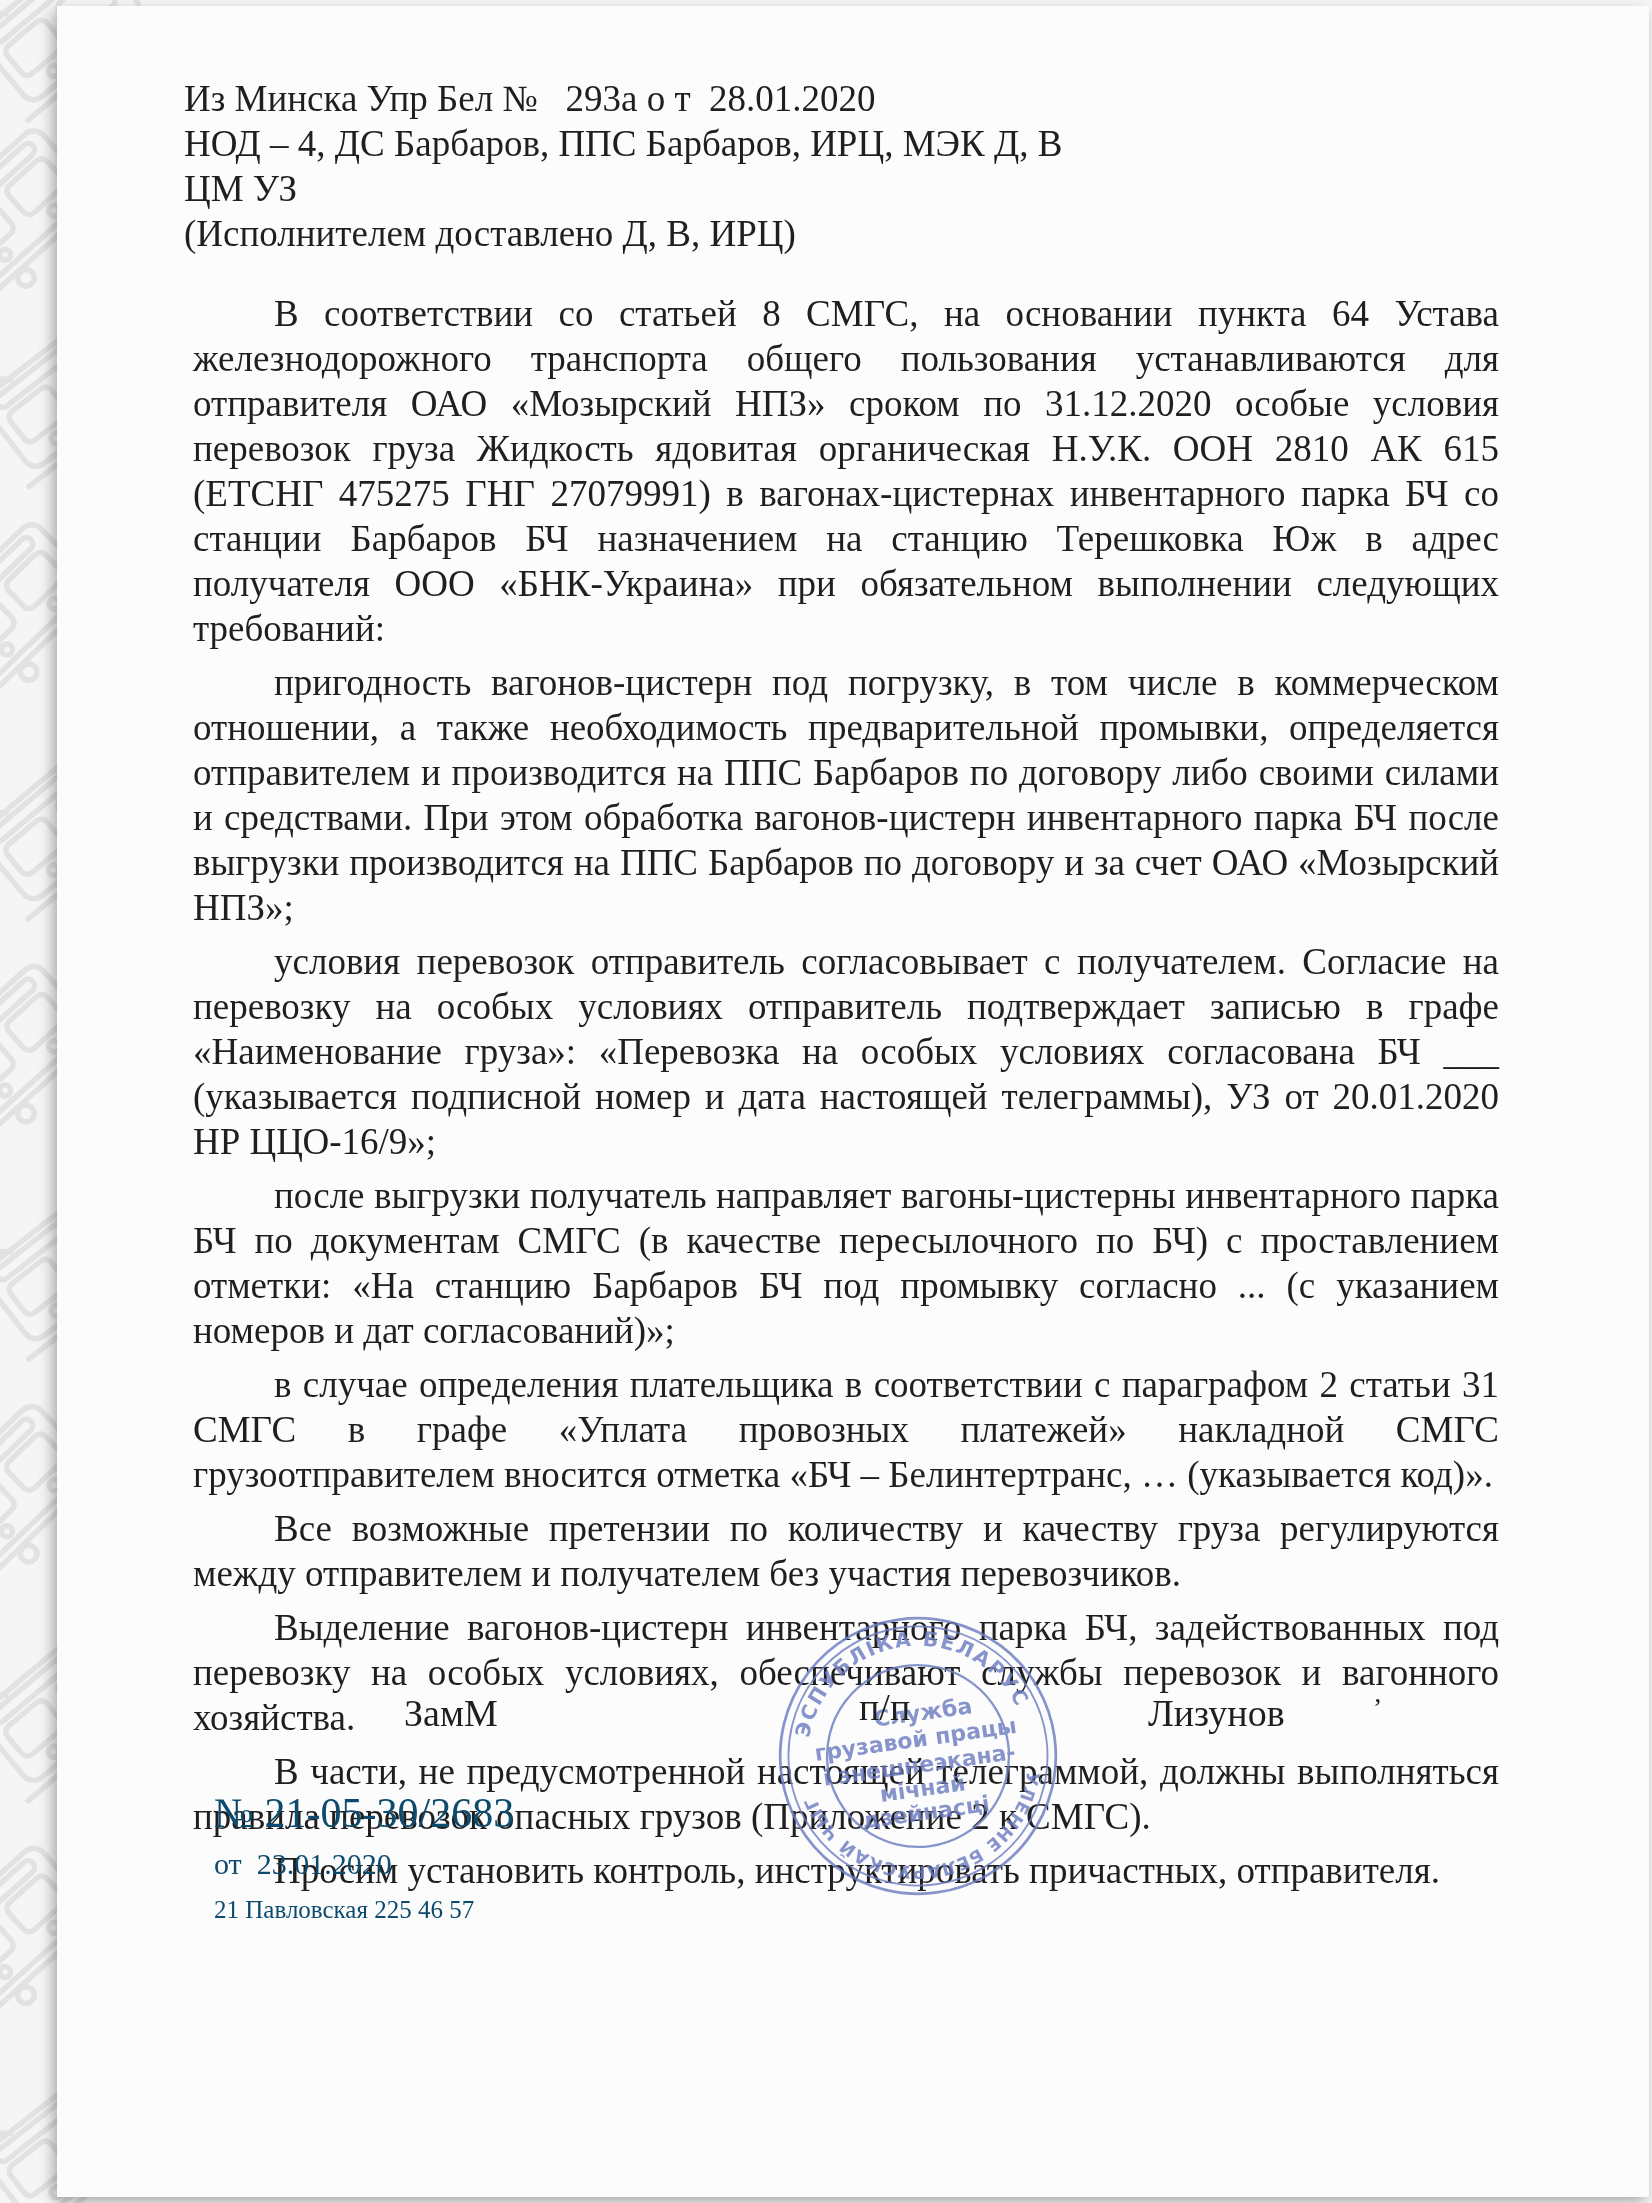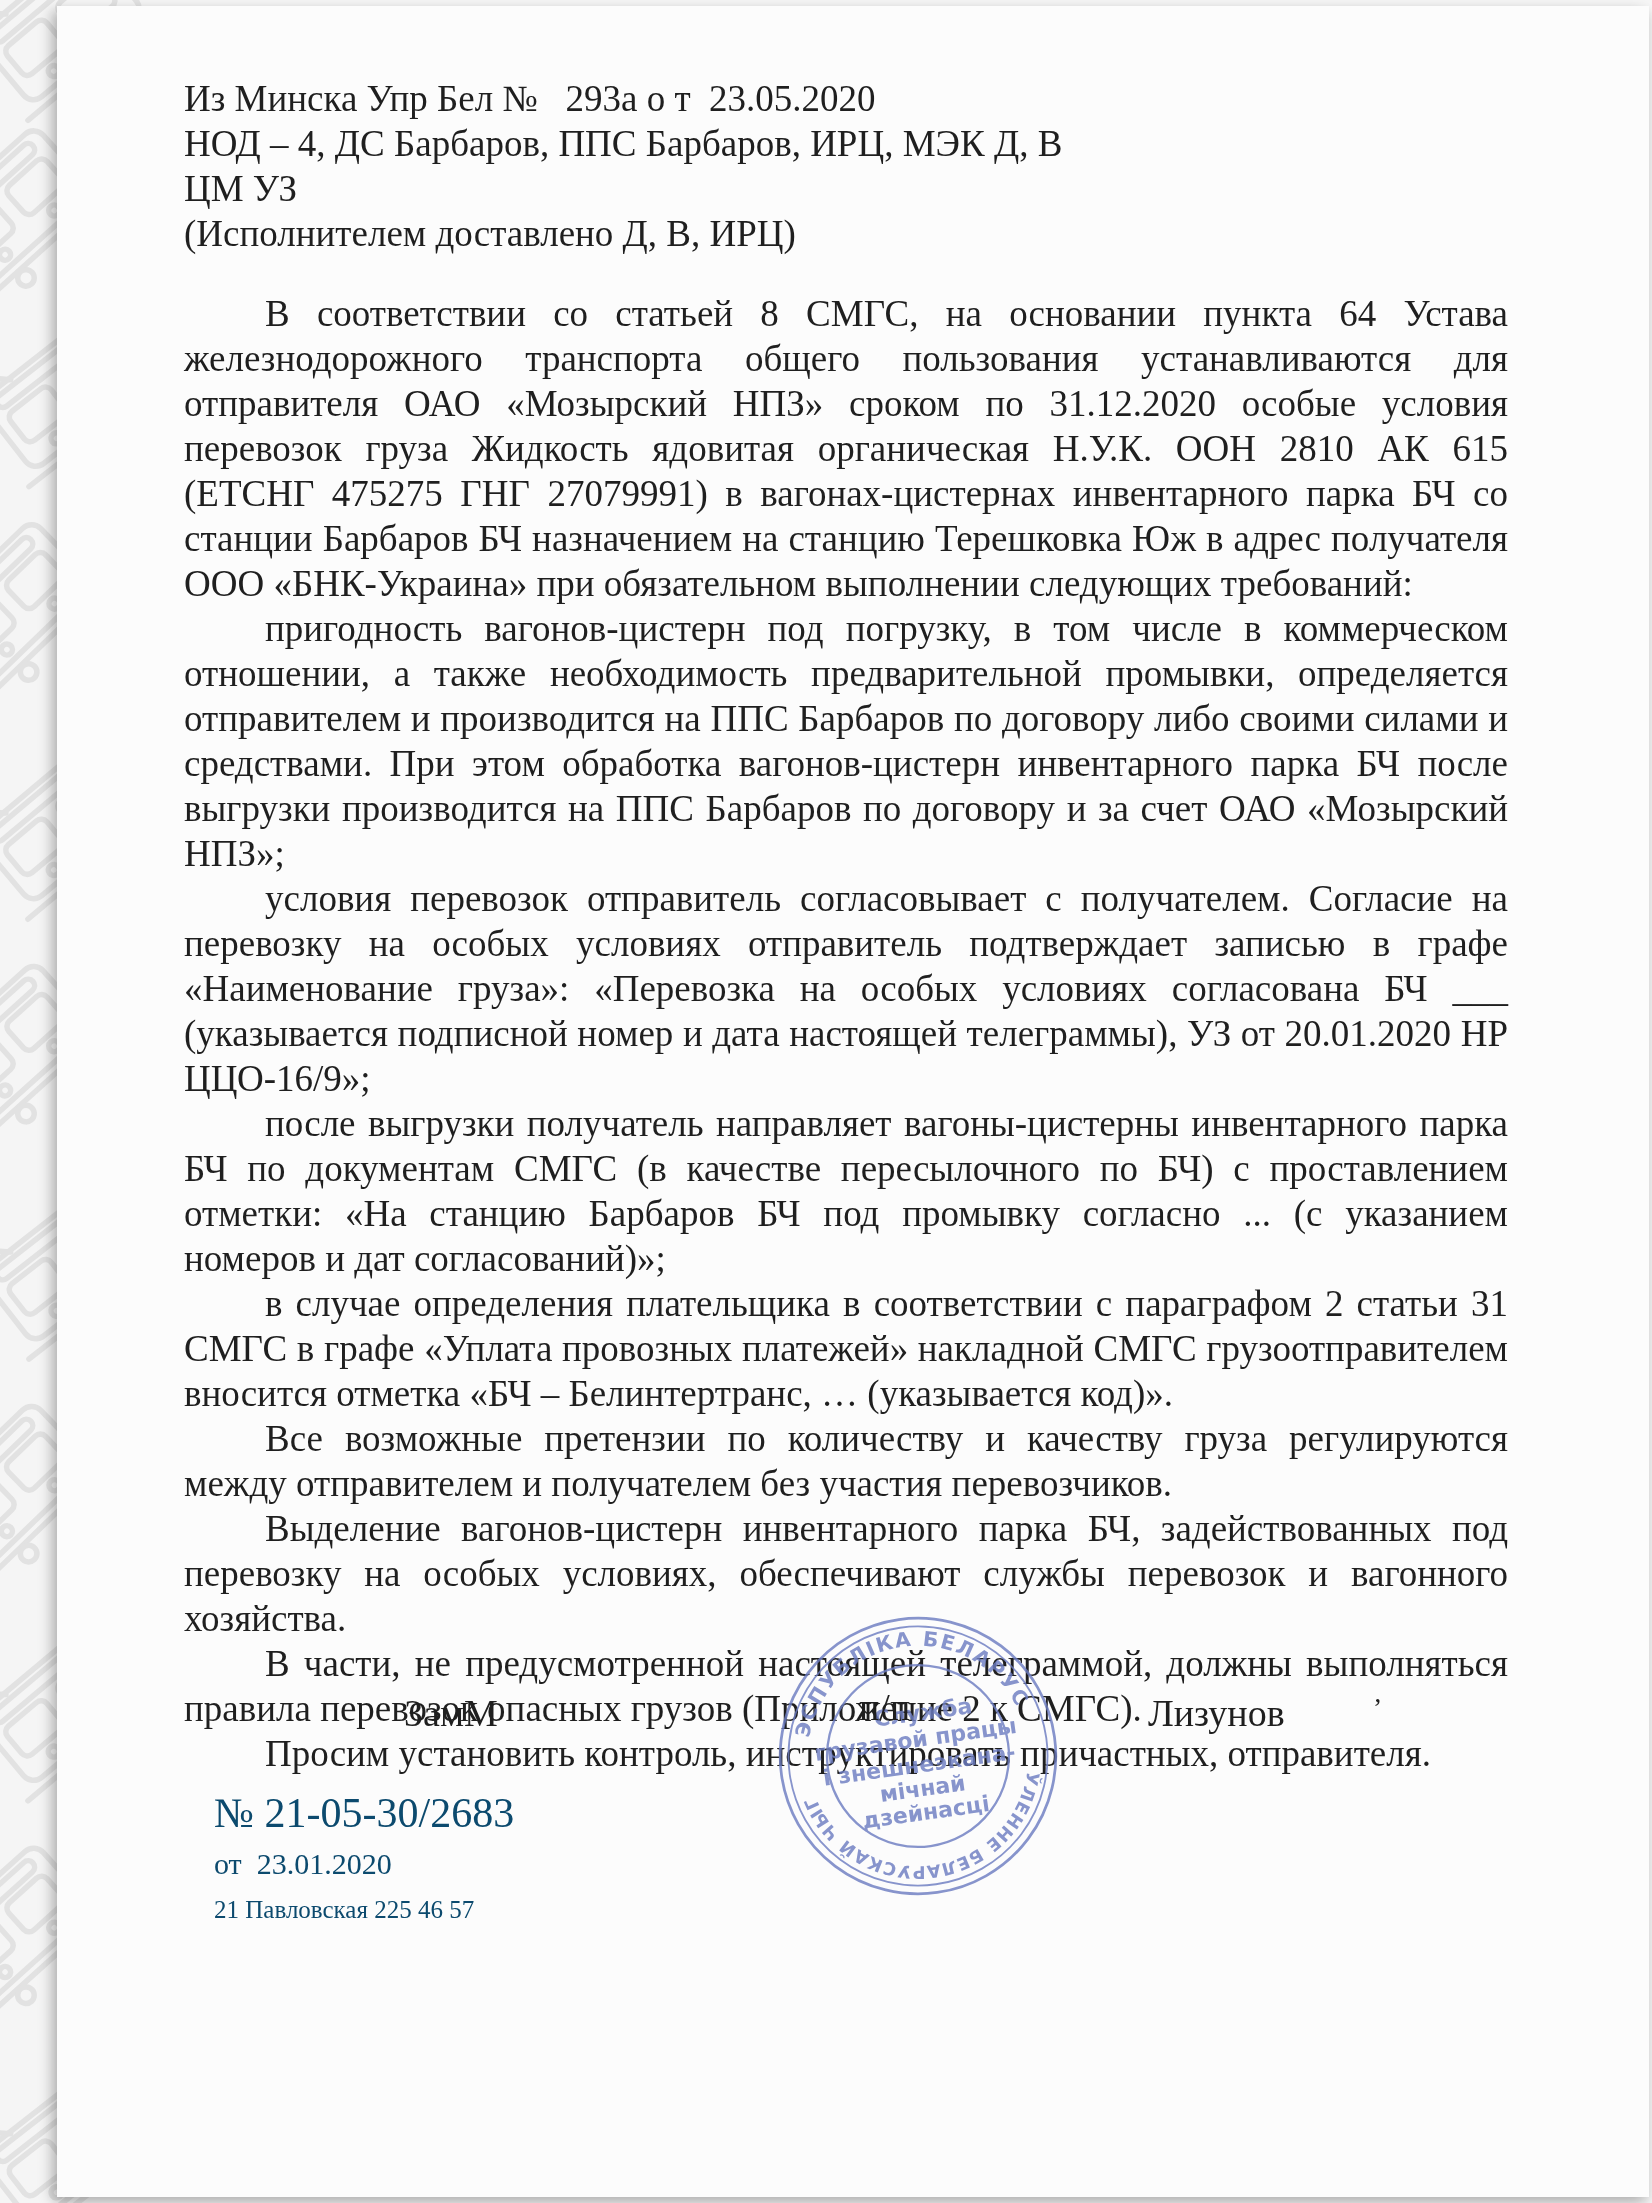--- a/index.html
+++ b/index.html
@@ -12,21 +12,21 @@
   .page{
     position:absolute;left:57px;top:5.5px;width:1592px;height:2191px;
     background:#fcfcfc;
     box-shadow:-7.3px 3.7px 13px rgba(0,0,0,.20), 0 6.4px 11px rgba(0,0,0,.14);
   }
   .textblock{
     position:absolute;left:127px;top:70px;width:1324px;
     color:#1f1f1f;font-size:37px;line-height:45px;
   }
   .hdr{white-space:pre-wrap;}
-  .textblock p{margin:0;text-align:justify;text-indent:81px;}
+  .textblock p{margin:9px;text-align:justify;text-indent:81px;}
   .textblock p.first{margin-top:35px;}
   .sig-row{position:absolute;left:0;top:1665px;width:100%;height:55px;
     color:#1f1f1f;font-size:38px;}
   .sig-row span{position:absolute;white-space:nowrap;margin-top:20px;}
   .sig-left{left:347px;top:0;}
   .sig-pp{left:802px;top:-5.5px;}
   .sig-name{left:1091px;top:0;}
   .sig-mark{left:1316px;top:1.8px;font-size:27.5px;}
   .ref{position:absolute;left:157px;top:1782px;color:#0c4a6e;}
   .ref-num{font-size:42px;line-height:51px;}
@@ -67,21 +67,21 @@
     <use href="#train-sym" width="200" height="180" transform="translate(-95,1520) rotate(-44 100 90)"></use>
     <use href="#train-sym" width="200" height="180" transform="translate(-40,1760) rotate(-40 100 90)"></use>
     <use href="#train-sym" width="200" height="180" transform="translate(-95,2000) rotate(-42 100 90)"></use>
     <use href="#train-sym" width="200" height="180" transform="translate(-35,2240) rotate(-38 100 90)"></use>
   </g>
 </svg>
 
 <div class="page">
 
   <div class="textblock">
-    <div class="hdr">Из Минска Упр Бел №   293а о т  23.05.2020</div>
+    <div class="hdr">Из Минска Упр Бел №   293а о т  28.01.2020</div>
     <div class="hdr">НОД – 4, ДС Барбаров, ППС Барбаров, ИРЦ, МЭК Д, В</div>
     <div class="hdr">ЦМ УЗ</div>
     <div class="hdr">(Исполнителем доставлено Д, В, ИРЦ)</div>
 
     <p class="first">В соответствии со статьей 8 СМГС, на основании пункта 64 Устава железнодорожного транспорта общего пользования устанавливаются для отправителя ОАО «Мозырский НПЗ» сроком по 31.12.2020 особые условия перевозок груза Жидкость ядовитая органическая Н.У.К. ООН 2810 АК 615 (ЕТСНГ 475275 ГНГ 27079991) в вагонах-цистернах инвентарного парка БЧ со станции Барбаров БЧ назначением на станцию Терешковка Юж в адрес получателя ООО «БНК-Украина» при обязательном выполнении следующих требований:</p>
     <p>пригодность вагонов-цистерн под погрузку, в том числе в коммерческом отношении, а также необходимость предварительной промывки, определяется отправителем и производится на ППС Барбаров по договору либо своими силами и средствами. При этом обработка вагонов-цистерн инвентарного парка БЧ после выгрузки производится на ППС Барбаров по договору и за счет ОАО «Мозырский НПЗ»;</p>
     <p>условия перевозок отправитель согласовывает с получателем. Согласие на перевозку на особых условиях отправитель подтверждает записью в графе «Наименование груза»: «Перевозка на особых условиях согласована БЧ ___ (указывается подписной номер и дата настоящей телеграммы), УЗ от 20.01.2020 НР ЦЦО-16/9»;</p>
     <p>после выгрузки получатель направляет вагоны-цистерны инвентарного парка БЧ по документам СМГС (в качестве пересылочного по БЧ) с проставлением отметки: «На станцию Барбаров БЧ под промывку согласно ... (с указанием номеров и дат согласований)»;</p>
     <p>в случае определения плательщика в соответствии с параграфом 2 статьи 31 СМГС в графе «Уплата провозных платежей» накладной СМГС грузоотправителем вносится отметка «БЧ – Белинтертранс, … (указывается код)».</p>
     <p>Все возможные претензии по количеству и качеству груза регулируются между отправителем и получателем без участия перевозчиков.</p>

